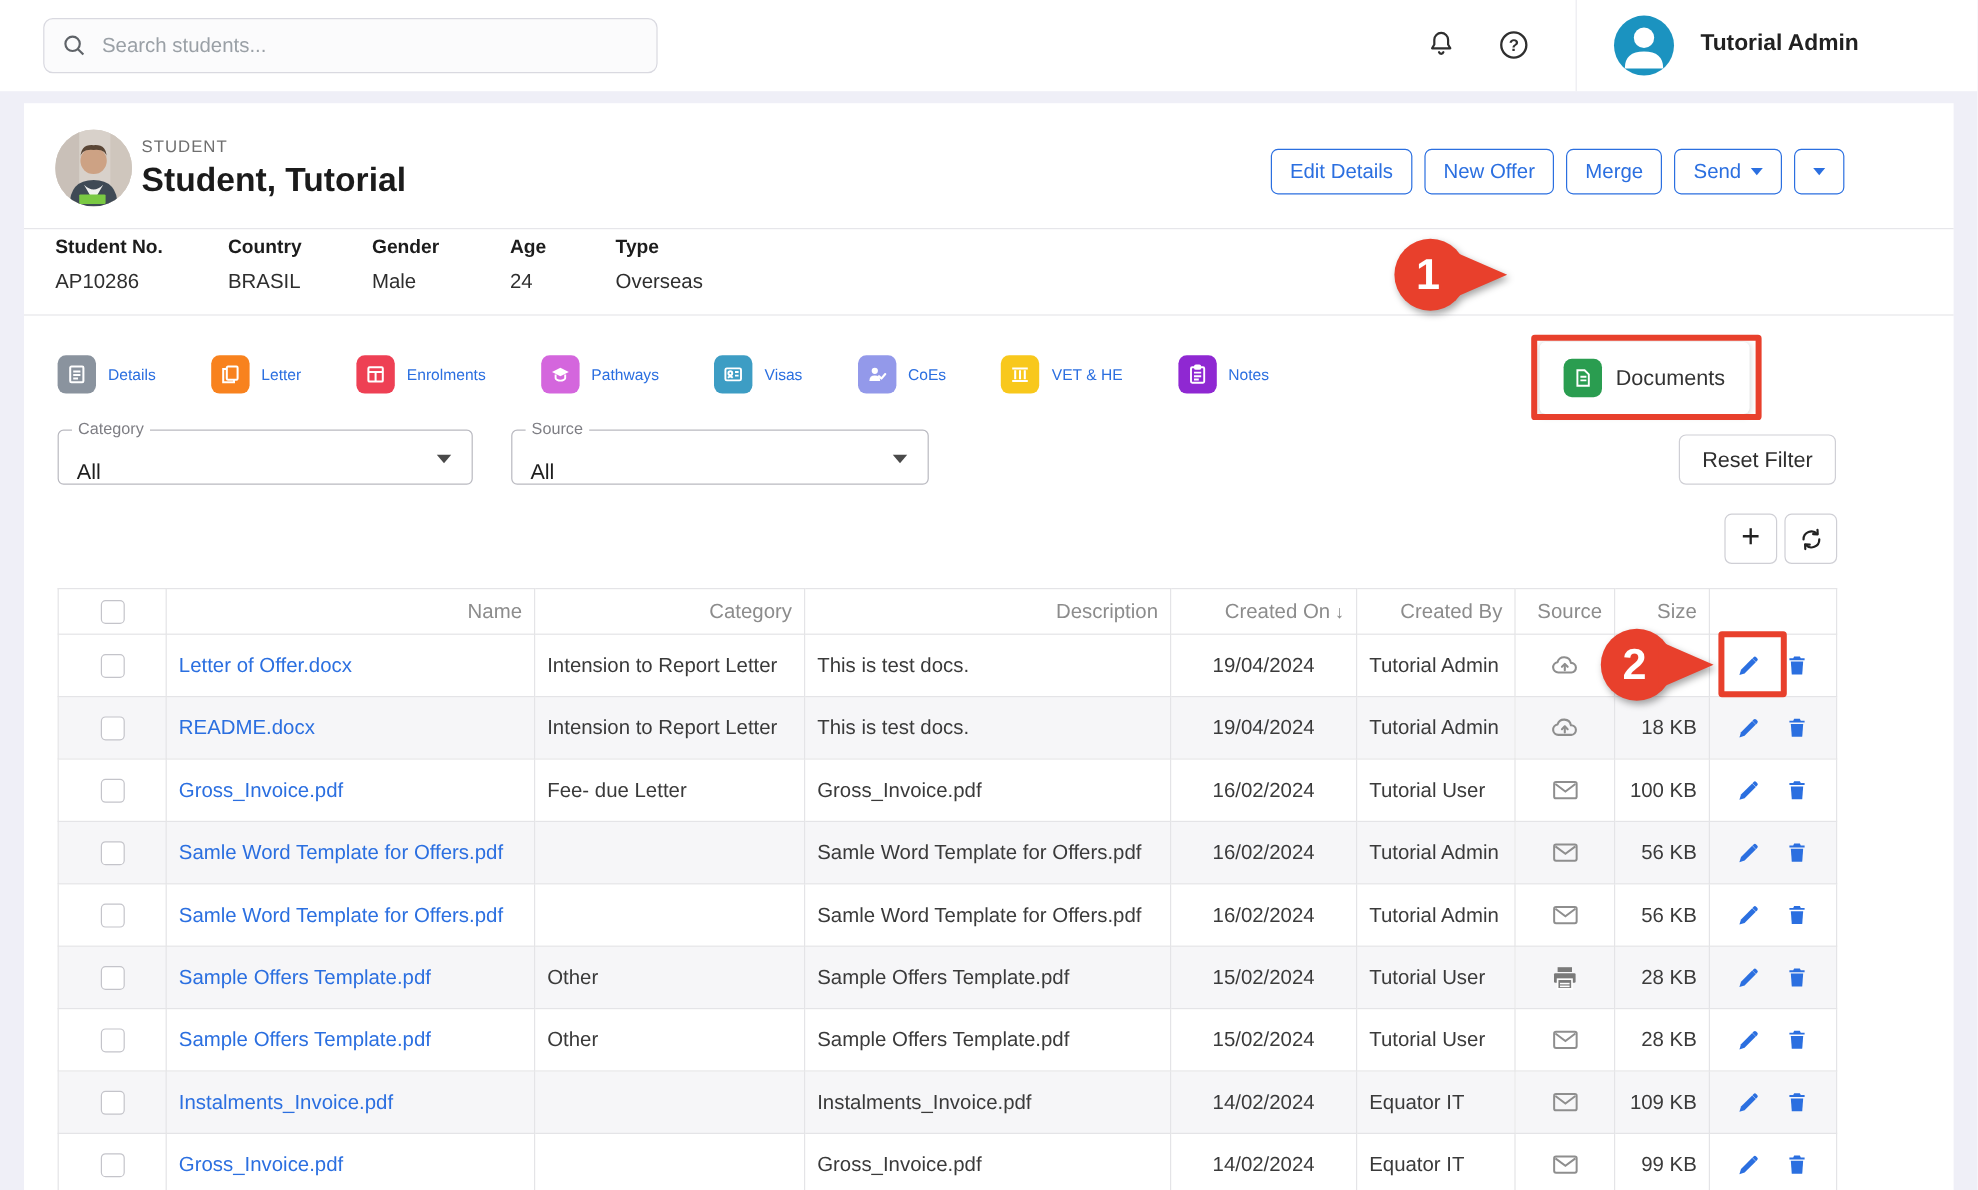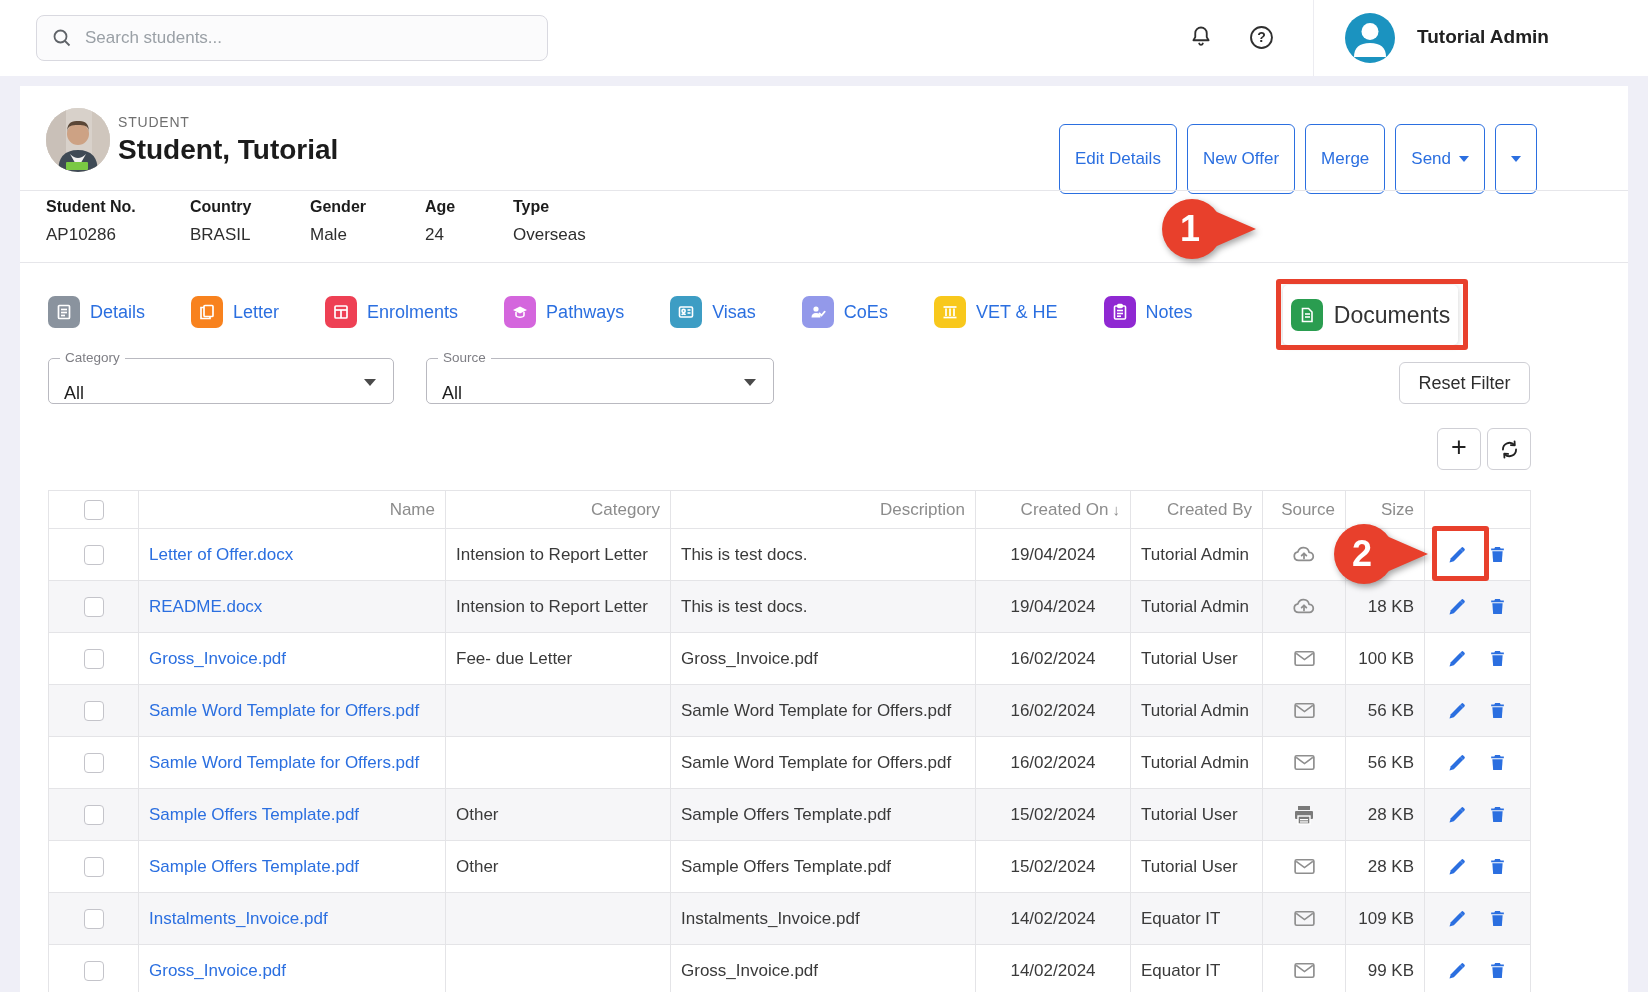--- a/index.html
+++ b/index.html
@@ -21,39 +21,39 @@
 
   
   .main-card { position:absolute; left:20px; top:86px; width:1608px; height:906px; background:#fff; }
 
   .photo { position:absolute; left:26px; top:22px; width:64px; height:64px; border-radius:50%; overflow:hidden; background:#d8d1ca; }
   .eyebrow { position:absolute; left:98px; top:28px; font-size:14px; color:#6f6f6f; letter-spacing:.8px; }
   .student-name { position:absolute; left:98px; top:48px; font-size:28px; font-weight:700; color:#1b1b1b; }
 
   .actions { position:absolute; top:38px; right:91px; display:flex; gap:10px; }
   .btn-outline-blue { display:flex; align-items:center; gap:8px; border:1px solid #2b6fe0; color:#2b6fe0; background:#fff;
-                      border-radius:6px; font-size:17px; padding:24px 15px; cursor:pointer; font-family:inherit; }
+                      border-radius:6px; font-size:17px; padding:8px 15px; cursor:pointer; font-family:inherit; }
   .caret-down { width:0; height:0; border-left:5px solid transparent; border-right:5px solid transparent; border-top:6px solid currentColor; display:inline-block; }
 
   .divider-1 { position:absolute; left:0; top:104px; width:100%; height:1px; background:#e6e6ea; }
   .divider-2 { position:absolute; left:0; top:176px; width:100%; height:1px; background:#e6e6ea; }
 
   .info-item { position:absolute; top:112px; }
   .info-item .lbl { font-size:16px; font-weight:700; color:#1c1c1c; margin-bottom:9px; }
   .info-item .val { font-size:17px; color:#2e2e2e; }
   .ii-0 { left:26px; } .ii-1 { left:170px; } .ii-2 { left:290px; } .ii-3 { left:405px; } .ii-4 { left:493px; }
 
   
   .tabs-row { position:absolute; left:28px; top:200px; height:52px; display:flex; align-items:center; gap:46px; }
-  .tab { display:flex; align-items:center; gap:10px; font-size:18px; color:#2b6fe0; cursor:pointer; white-space:nowrap; }
+  .tab { display:flex; align-items:center; gap:10px; font-size:13px; color:#2b6fe0; cursor:pointer; white-space:nowrap; }
   .tab-icon { width:32px; height:32px; border-radius:7px; display:flex; align-items:center; justify-content:center; flex:0 0 auto; }
 
   .docs-tab { position:absolute; left:1263px; top:199px; width:175px; height:60px; background:#fff; border-radius:5px;
               box-shadow:0 1px 6px rgba(0,0,0,.18); display:flex; align-items:center; justify-content:center; gap:11px;
-              font-size:23px; color:#333; cursor:pointer; }
+              font-size:18px; color:#333; cursor:pointer; }
   .redbox-1 { position:absolute; left:1256px; top:193px; width:192px; height:71px; border:5px solid #e8402c; border-radius:3px; pointer-events:none; }
 
   
   .select { position:absolute; height:46px; border:1px solid #b9b9c0; border-radius:5px; background:#fff; cursor:pointer; }
   .sel-category { left:28px; top:272px; width:346px; }
   .sel-source   { left:406px; top:272px; width:348px; }
   .select .notch { position:absolute; left:11px; top:-9px; background:#fff; padding:0 5px; font-size:13.5px; color:#7e7e84; }
   .select .value { position:absolute; left:15px; top:24px; font-size:18px; color:#1e1e1e; }
   .select .sel-caret { position:absolute; right:17px; top:20px; width:0; height:0;
                        border-left:6px solid transparent; border-right:6px solid transparent; border-top:7px solid #4a4a4a; }

